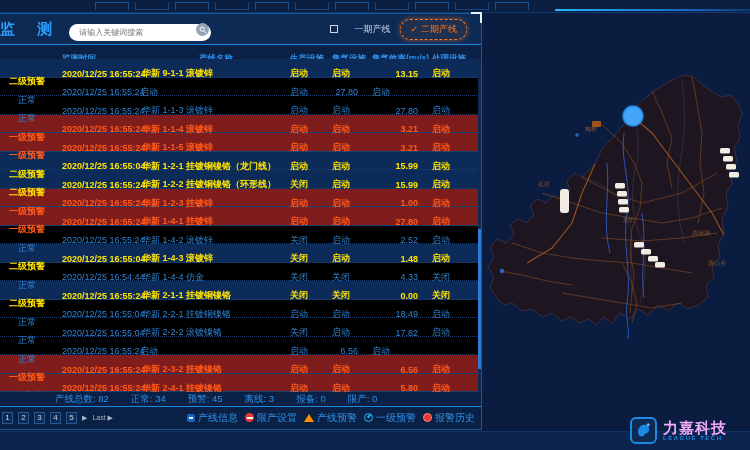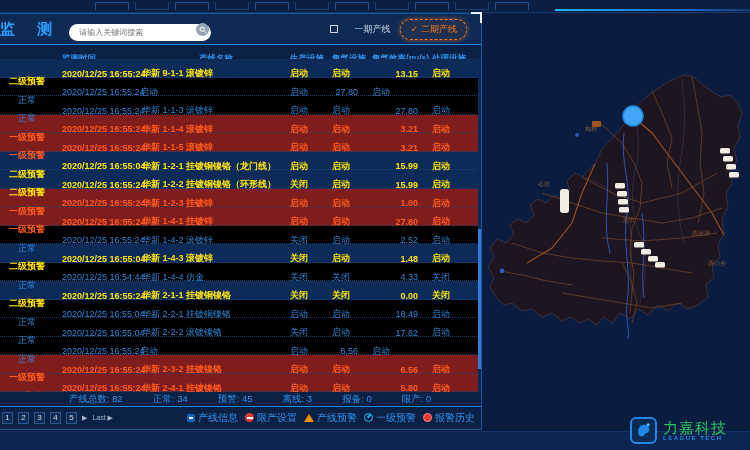--- a/index.html
+++ b/index.html
@@ -46,21 +46,21 @@
   .trow.warn1{ color:#ff5a1a; font-weight:bold; background:#7f1d1d; }
   .c-status { text-align:center;margin-top:16px; }
   .c-time   { padding-left:8px; white-space:nowrap; }
   .c-line   { padding-left:2px; white-space:nowrap; overflow:hidden; }
   .c-mid    { }
   .c-rate   { text-align:right; padding-right:14px; }
   .scrollbar { position:absolute; right:0; top:0; width:3px; height:333px; background:#0d2a55; }
   .scroll-thumb { position:absolute; right:0; top:170px; width:3px; height:140px; background:#2e7cd6; }
 
   
-  .summary { height:14px; display:flex; align-items:center; gap:16px; font-size:9.5px; color:#2f8fe8; padding-left:69px; }
+  .summary { height:14px; display:flex; align-items:center; gap:8px; font-size:9.5px; color:#2f8fe8; padding-left:55px; }
   .summary .item { margin-right:14px; white-space:nowrap; }
 
   
   .pfooter { height:22px; border-top:1px solid #1e88e5; display:flex; align-items:center; padding:0 6px 0 2px; }
   .pagination { display:flex; align-items:center; gap:5px; font-size:8px; color:#cfd8e3; }
   .page-num { width:11px; height:12px; display:flex; align-items:center; justify-content:center;
     border:1px solid #27588f; background:#0d2a55; cursor:pointer; }
   .page-arrow,.page-last { color:#9fb4c9; cursor:pointer; font-size:7px; white-space:nowrap; }
   .legend { margin-left:auto; display:flex; align-items:flex-start; gap:7px; font-size:10px; color:#2f8fe8; }
   .legend .litem { display:flex; align-items:center; gap:3px; cursor:pointer; white-space:nowrap; }
@@ -75,21 +75,21 @@
   .ic-dot { width:9px; height:9px; border-radius:50%; background:#e53935; border:1px solid #ff8a80; }
 
   
   .map-area { position:absolute; left:482px; top:13px; width:268px; height:437px; background:#0a1d40; }
   .map-area svg { display:block; }
 
   
   .logo { position:absolute; right:-28px; bottom:6px; display:flex; align-items:center; gap:6px; width:148px; }
   .logo-badge { width:27px; height:27px; border-radius:6px; border:2px solid #1e88e5; background:#0d2a55;
     display:flex; align-items:center; justify-content:center; position:relative; }
-  .logo-text-zh { color:#22c55e; font-size:15px; font-weight:normal; letter-spacing:1px; white-space:nowrap; line-height:15px; }
+  .logo-text-zh { color:#f0abfc; font-size:15px; font-weight:bold; letter-spacing:1px; white-space:nowrap; line-height:15px; }
   .logo-text-en { color:#1e88e5; font-size:6px; font-weight:bold; letter-spacing:1.5px; white-space:nowrap; }
 
   .bottom-strip { position:absolute; left:0; bottom:0; width:750px; height:19px; background:#0c2450; border-top:1px solid #113265; }
 </style>
 </head>
 <body>
 
 <div class="top-strip">
   <div class="deco-meander">
     <i></i>

